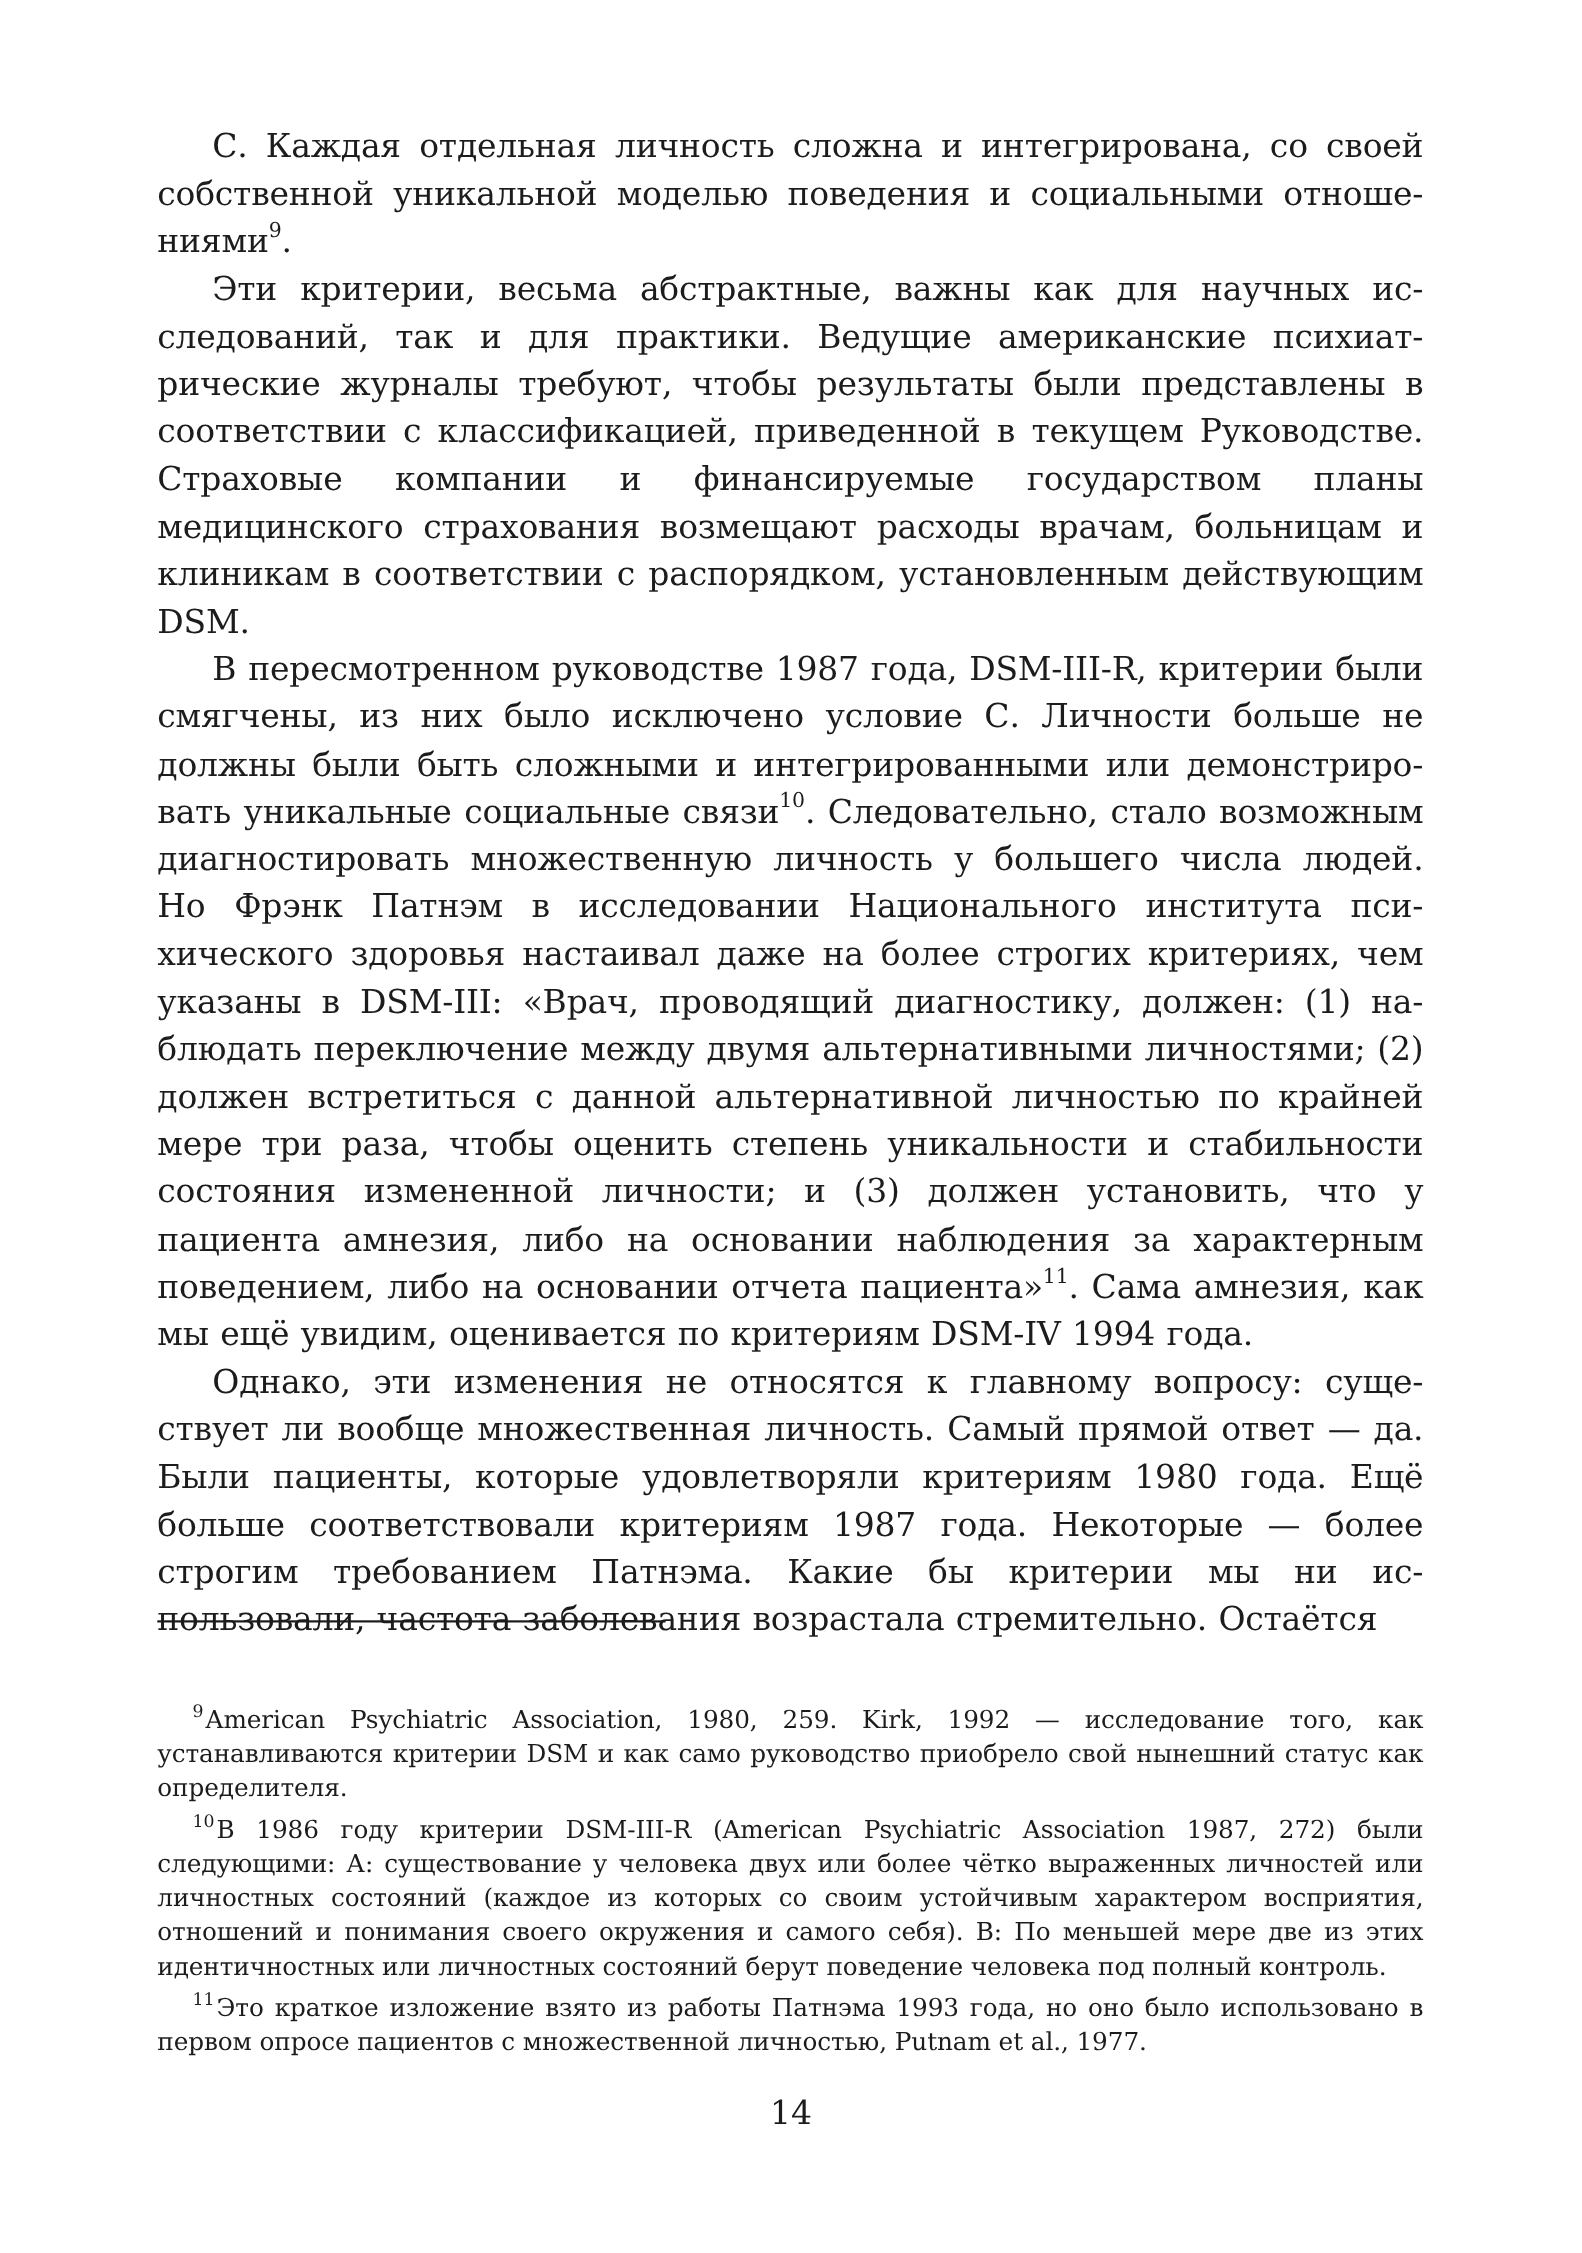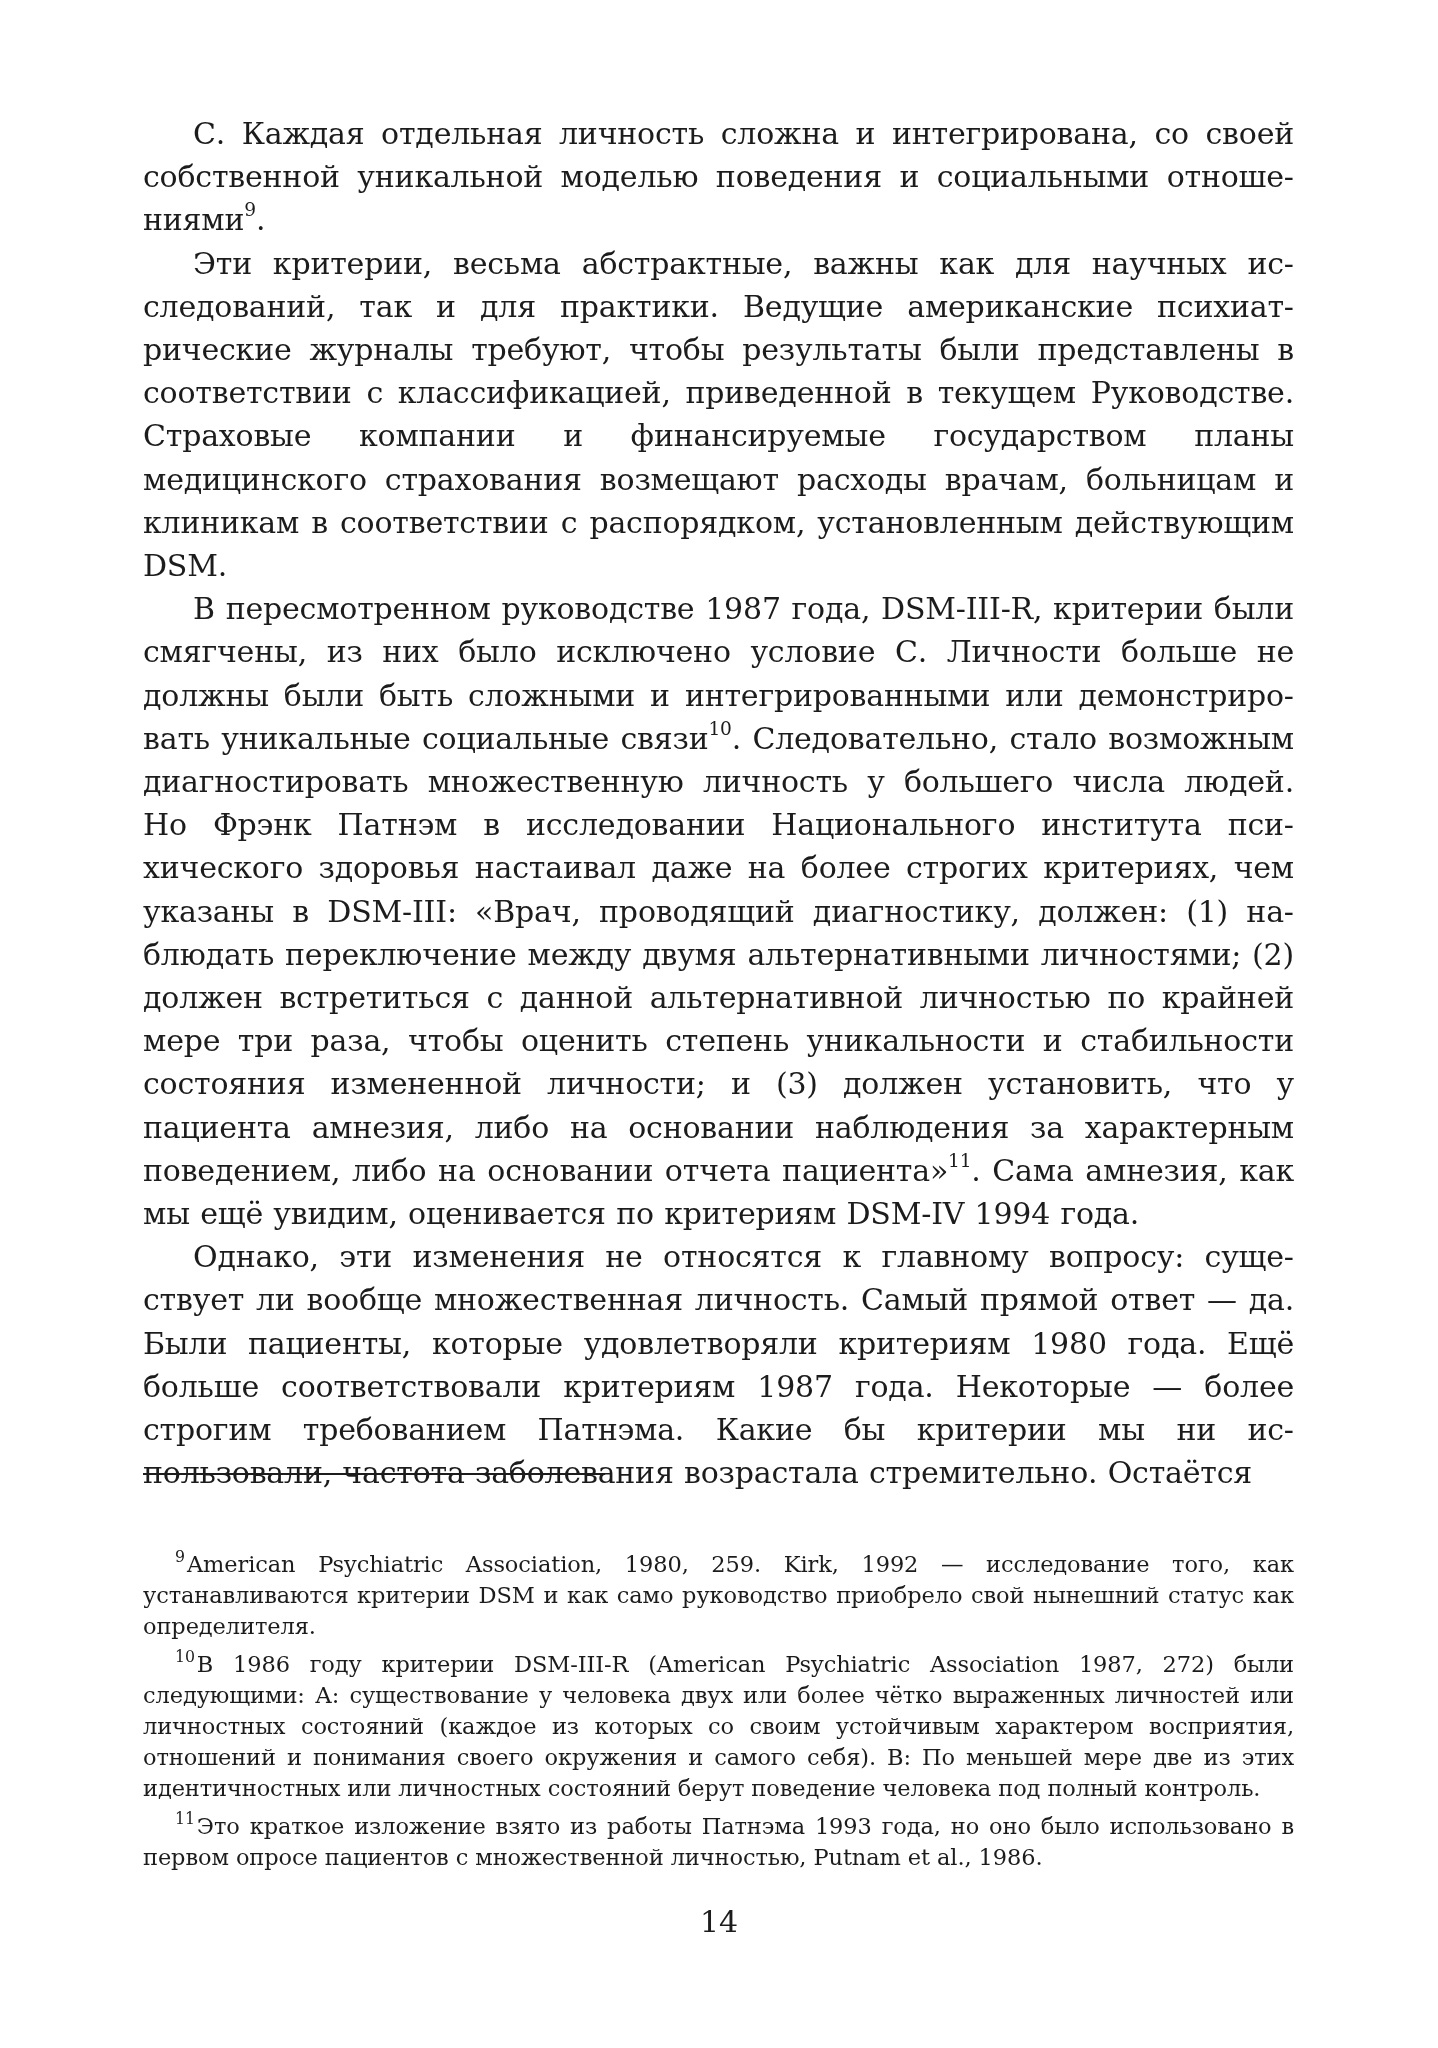--- a/index.html
+++ b/index.html
@@ -86,16 +86,16 @@
 
     <p><span>Однако, эти изменения не относятся к главному вопросу: суще­ствует ли вообще множественная личность. Самый прямой ответ — да. Были пациенты, которые удовлетворяли критериям 1980 года. Ещё больше соответствовали критериям 1987 года. Некоторые — бо­лее строгим требованием Патнэма. Какие бы критерии мы ни ис­пользовали, частота заболевания возрастала стремительно. Остаётся</span></p>
   </div>
 </div>
 
 <div class="fn-rule"></div>
 
 <div class="footnotes">
   <p><sup>9</sup><span>American Psychiatric Association, 1980, 259. Kirk, 1992 — исследование того, как устанавливаются критерии DSM и как само руководство приобрело свой нынешний статус как определителя.</span></p>
   <p><sup>10</sup><span>В 1986 году критерии DSM-III-R (American Psychiatric Association 1987, 272) были следующими: А: существование у человека двух или более чётко выраженных личностей или личностных состояний (каждое из которых со своим устойчивым характером восприятия, отношений и понимания своего окружения и самого себя). В: По меньшей мере две из этих идентичностных или личностных состояний берут поведение человека под полный контроль.</span></p>
-  <p><sup>11</sup><span>Это краткое изложение взято из работы Патнэма 1993 года, но оно было ис­пользовано в первом опросе пациентов с множественной личностью, Putnam et al., 1986.</span></p>
+  <p><sup>11</sup><span>Это краткое изложение взято из работы Патнэма 1993 года, но оно было ис­пользовано в первом опросе пациентов с множественной личностью, Putnam et al., 1977.</span></p>
 </div>
 
 <div class="page-number">14</div>
 
 </body></html>

